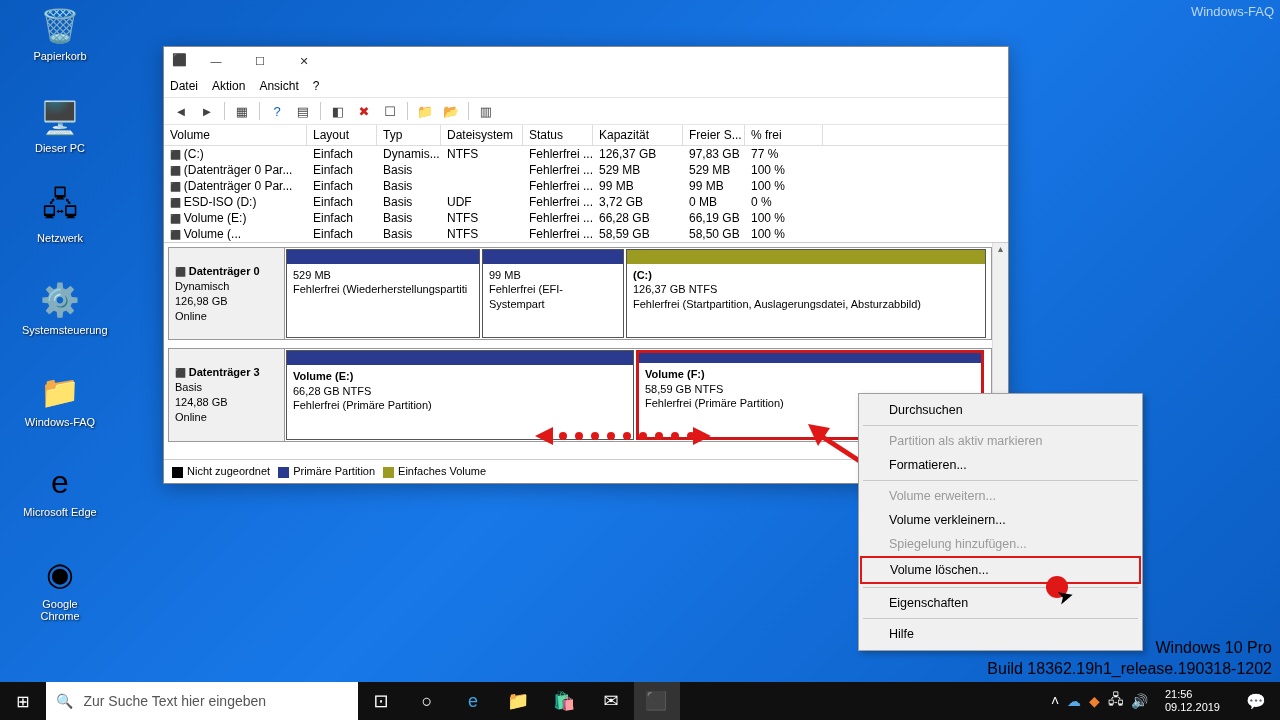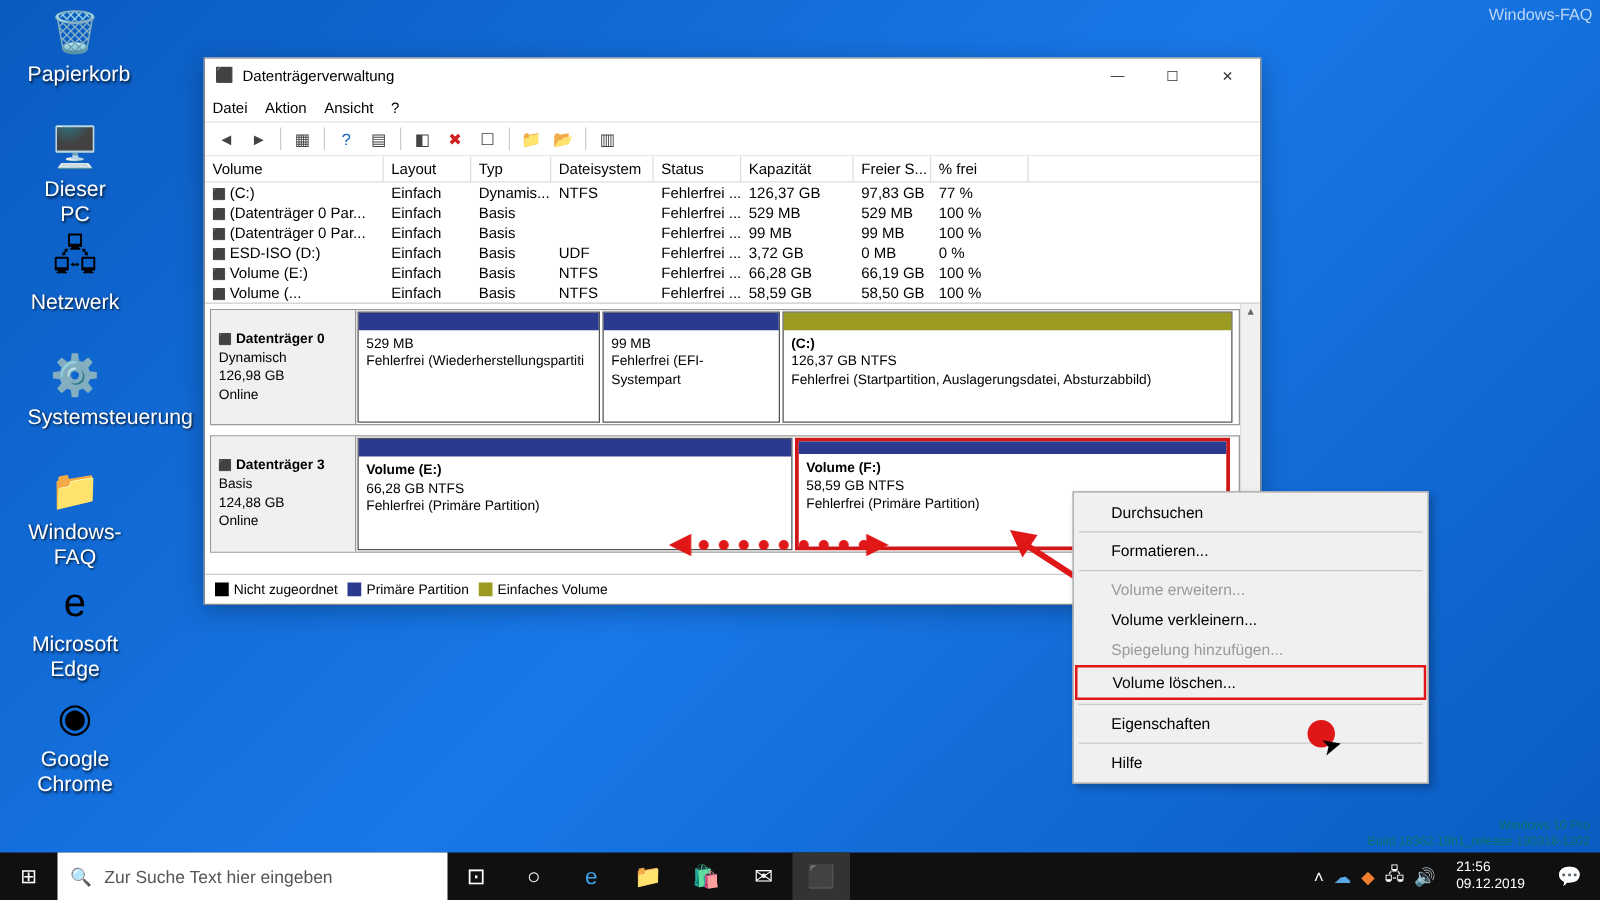--- a/index.html
+++ b/index.html
@@ -1,21 +1,21 @@
 <!DOCTYPE html>
 <html><head>
 <meta charset="utf-8">
 <style>
 * { box-sizing: border-box; margin: 0; padding: 0; font-family: "Segoe UI", Tahoma, sans-serif; }
 body { width: 1280px; height: 720px; background: linear-gradient(135deg, #0a5bc0 0%, #1878e8 50%, #0a5bc0 100%); overflow: hidden; position: relative; }
 
 
 .desktop-icon { position: absolute; width: 76px; text-align: center; cursor: pointer; }
 .desktop-icon .ico { width: 40px; height: 40px; margin: 0 auto 4px; display:flex; align-items:center; justify-content:center; font-size:32px; }
-.desktop-icon .lbl { color: #fff; font-size: 17px; text-shadow: 1px 1px 2px rgba(0,0,0,0.8); }
+.desktop-icon .lbl { color: #fff; font-size: 11px; text-shadow: 1px 1px 2px rgba(0,0,0,0.8); }
 
 
 .window { position: absolute; left: 163px; top: 46px; width: 846px; height: 438px; background: #fff; border: 1px solid #888; box-shadow: 0 4px 20px rgba(0,0,0,0.3); display:flex; flex-direction:column; }
 .titlebar { height: 28px; display:flex; align-items:center; padding: 0 4px 0 8px; background:#fff; }
 .titlebar .ti { width:16px; height:16px; margin-right:6px; font-size:12px; }
 .titlebar .tt { flex:1; font-size:12px; }
 .winctrl { display:flex; }
 .winctrl div { width:44px; height:28px; display:flex; align-items:center; justify-content:center; font-size:11px; color:#333; }
 .menubar { height:22px; display:flex; align-items:center; padding:0 6px; font-size:12px; gap:14px; }
 .toolbar { height:28px; border-top:1px solid #e5e5e5; border-bottom:1px solid #e5e5e5; display:flex; align-items:center; padding:0 6px; gap:4px; }
@@ -53,21 +53,21 @@
 .ctx .mi{padding:5px 28px; white-space:nowrap;}
 .ctx .mi.disabled{color:#9a9a9a;}
 .ctx hr{border:none; border-top:1px solid #c8c8c8; margin:3px 2px;}
 .ctx .mi.boxed{border:2px solid #e01717; margin:0 -1px; position:relative;}
 .cursor-dot{position:absolute; width:22px; height:22px; border-radius:50%; background:#e01717; left:1046px; top:576px; z-index:60;}
 .cursor-arrow{position:absolute; left:1057px; top:584px; font-size:20px; color:#000; z-index:70; transform:rotate(-15deg);}
 .anno-arrow{position:absolute; z-index:45;}
 
 
 .wm{position:absolute; right:6px; top:4px; color:#bcd6f5; font-size:13px;}
-.buildinfo{position:absolute; right:8px; bottom:40px; color:#0f766e; font-size:10px; text-align:right; line-height:1.3;}
+.buildinfo{position:absolute; right:8px; bottom:40px; color:#000000; font-size:16px; text-align:right; line-height:1.3;}
 
 
 .taskbar{position:absolute; left:0; bottom:0; width:100%; height:38px; background:#101010; display:flex; align-items:center;}
 .taskbar .start{width:46px; height:38px; display:flex; align-items:center; justify-content:center; color:#fff; font-size:16px;}
 .taskbar .search{flex:0 0 312px; height:38px; background:#fff; display:flex; align-items:center; padding:0 10px; font-size:14px; color:#555; gap:10px;}
 .taskbar .tb-icons{display:flex; align-items:center; height:38px;}
 .taskbar .tb-icons .tbi{width:46px; height:38px; display:flex; align-items:center; justify-content:center; font-size:18px; color:#fff;}
 .taskbar .tb-icons .tbi.active{background:#333;}
 .taskbar .tray{margin-left:auto; display:flex; align-items:center; gap:8px; padding:0 4px; color:#fff; font-size:12px;}
 .taskbar .tray .ti{font-size:14px;}
@@ -110,21 +110,20 @@
 
 <div class="wm">Windows-FAQ</div>
 <div class="buildinfo">
   <div>Windows 10 Pro</div>
   <div>Build 18362.19h1_release.190318-1202</div>
 </div>
 
 <div class="window">
   <div class="titlebar">
     <span class="ti">⬛</span>
-    <span class="tt">Datenträgerverwaltung</span>
     <div class="winctrl">
       <div>—</div>
       <div>☐</div>
       <div class="close">✕</div>
     </div>
   </div>
   <div class="menubar">
     <span>Datei</span>
     <span>Aktion</span>
     <span>Ansicht</span>
@@ -296,20 +295,21 @@
   </g>
 </svg>
 <svg class="anno-arrow" style="left:800px; top:416px;" width="270" height="180">
  <line x1="18" y1="18" x2="252" y2="170" stroke="#e01717" stroke-width="5"></line>
  <polygon points="8,8 30,12 18,30" fill="#e01717"></polygon>
 </svg>
 
 <div class="ctx" id="ctx">
     <div class="mi">Durchsuchen</div>
     <hr>
+    <div class="mi disabled">Partition als aktiv markieren</div>
     <div class="mi">Formatieren...</div>
     <hr>
     <div class="mi disabled">Volume erweitern...</div>
     <div class="mi">Volume verkleinern...</div>
     <div class="mi disabled">Spiegelung hinzufügen...</div>
     <div class="mi boxed">Volume löschen...</div>
     <hr>
     <div class="mi">Eigenschaften</div>
     <hr>
     <div class="mi">Hilfe</div>

